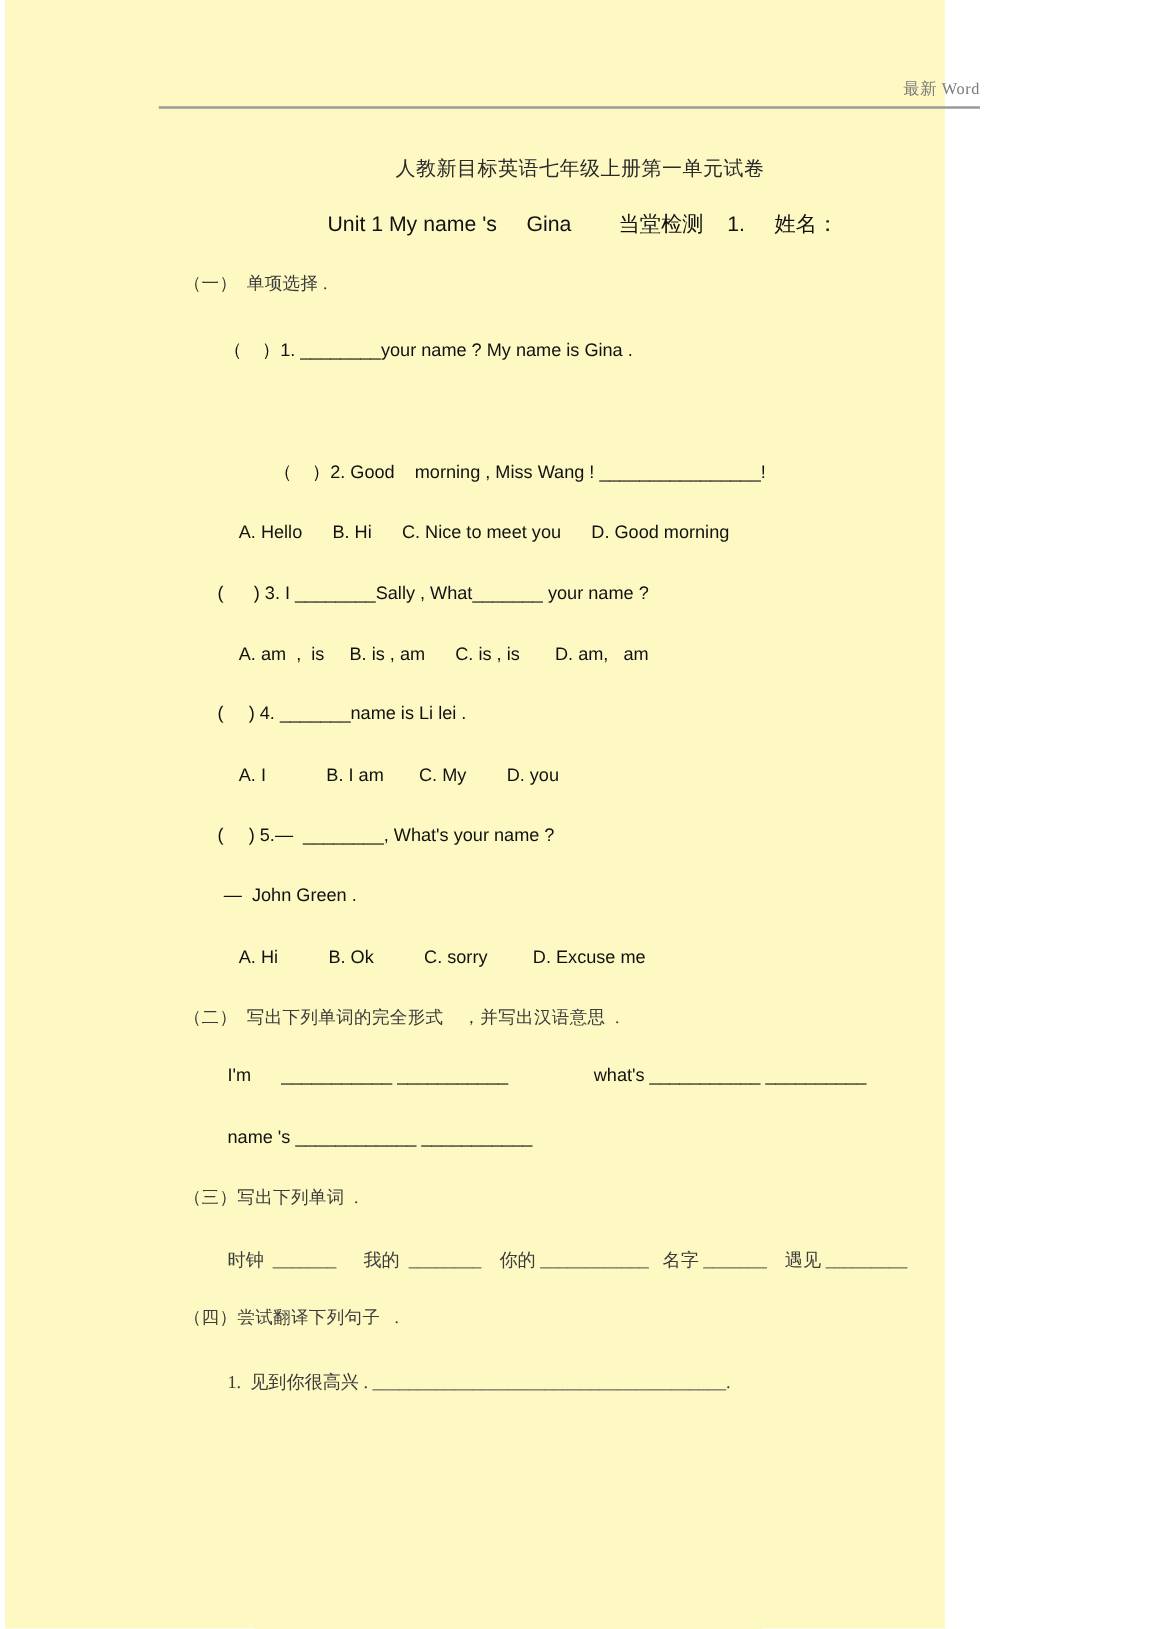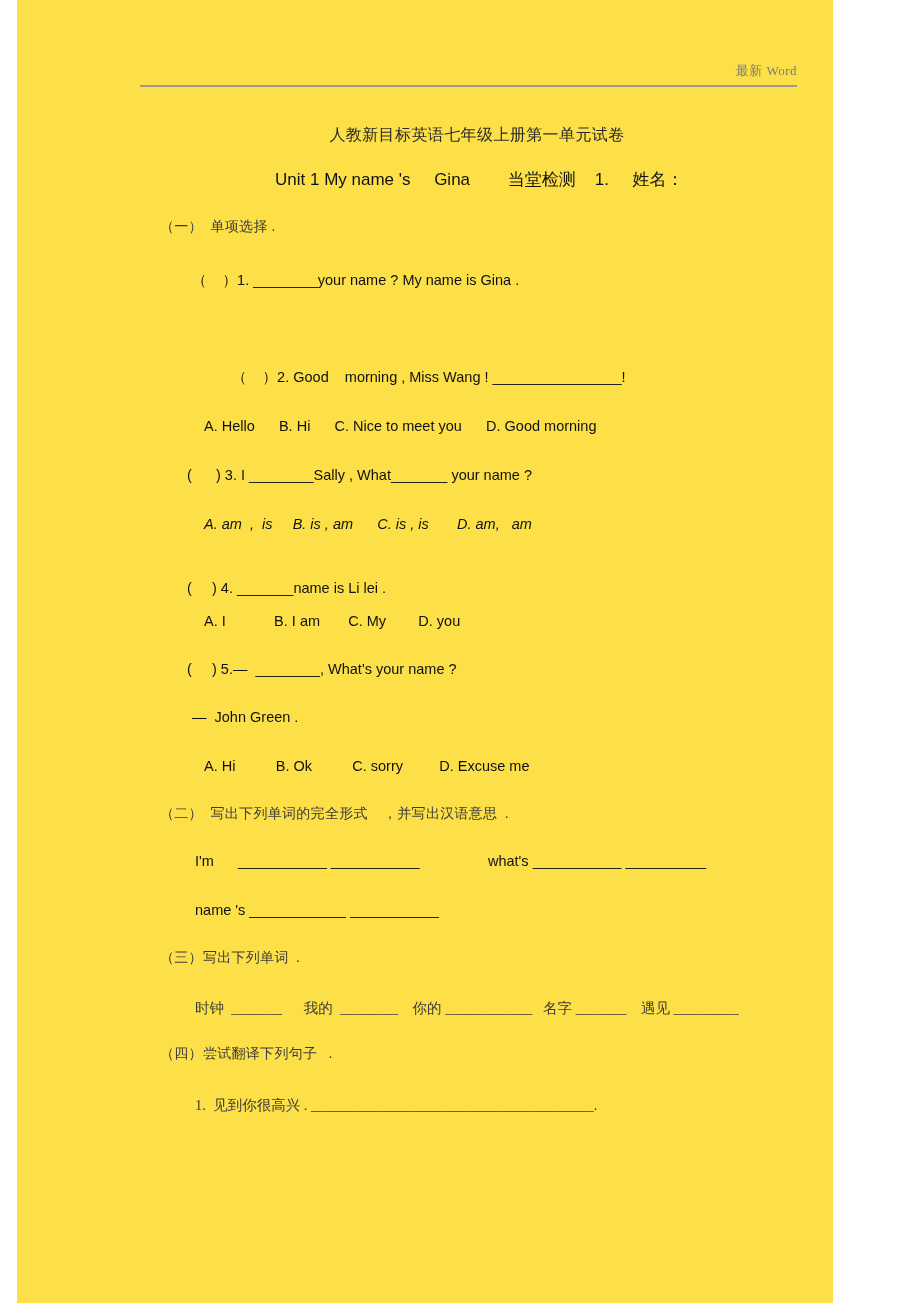--- a/index.html
+++ b/index.html
@@ -11,24 +11,24 @@
     width: 920px;
     height: 1303px;
     position: relative;
     font-family: "Liberation Sans", sans-serif;
     color: #000000;
     overflow: hidden;
   }
 
   .page {
     position: absolute;
-    left: 17px; top: 0;
-    width: 816px;
+    left: 4px; top: 0;
+    width: 752px;
     height: 1303px;
-    background: #fde047;
+    background: #fef9c3;
   }
 
   
   .header {
     position: absolute;
     left: 123px;
     top: 62px;
     width: 657px;
   }
   .header-text {
@@ -101,23 +101,23 @@
   <div class="doc-subtitle">Unit 1 My name 's     Gina        当堂检测    1.     姓名：</div>
 
   <div class="sec-head" style="left:143px; top:218px;">（一）  单项选择 .</div>
 
   <div class="row" style="left:175px; top:271px;">（    ）1. ________your name ? My name is Gina .</div>
 
   <div class="row" style="left:175px; top:368px;margin-left:40px;">（    ）2. Good    morning , Miss Wang ! ________________!</div>
   <div class="row" style="left:187px; top:418px;">A. Hello      B. Hi      C. Nice to meet you      D. Good morning</div>
 
   <div class="row" style="left:170px; top:467px;">(      ) 3. I ________Sally , What_______ your name ?</div>
-  <div class="row" style="left:187px; top:516px;font-style:italic;">A. am  ,  is     B. is , am      C. is , is       D. am,   am</div>
+  <div class="row" style="left:187px; top:516px;">A. am  ,  is     B. is , am      C. is , is       D. am,   am</div>
 
-  <div class="row" style="left:170px; top:563px;margin-top:17px;">(     ) 4. _______name is Li lei .</div>
+  <div class="row" style="left:170px; top:563px;">(     ) 4. _______name is Li lei .</div>
   <div class="row" style="left:187px; top:613px;">A. I            B. I am       C. My        D. you</div>
 
   <div class="row" style="left:170px; top:661px;">(     ) 5.—  ________, What's your name ?</div>
   <div class="row" style="left:175px; top:709px;">—  John Green .</div>
   <div class="row" style="left:187px; top:758px;">A. Hi          B. Ok          C. sorry         D. Excuse me</div>
 
   <div class="sec-head" style="left:143px; top:805px;">（二）  写出下列单词的完全形式    ，并写出汉语意思  .</div>
   <div class="row" style="left:178px; top:853px;">I'm      ___________ ___________                 what's ___________ __________</div>
   <div class="row" style="left:178px; top:902px;">name 's ____________ ___________</div>
 

